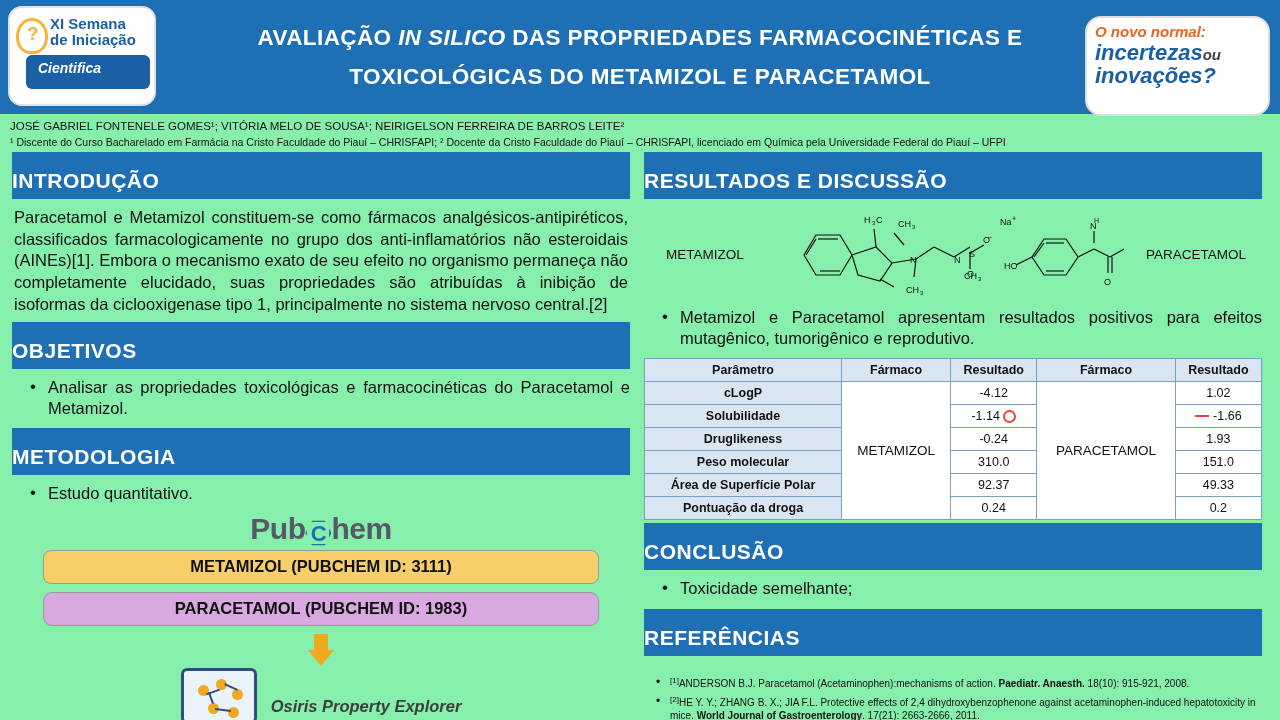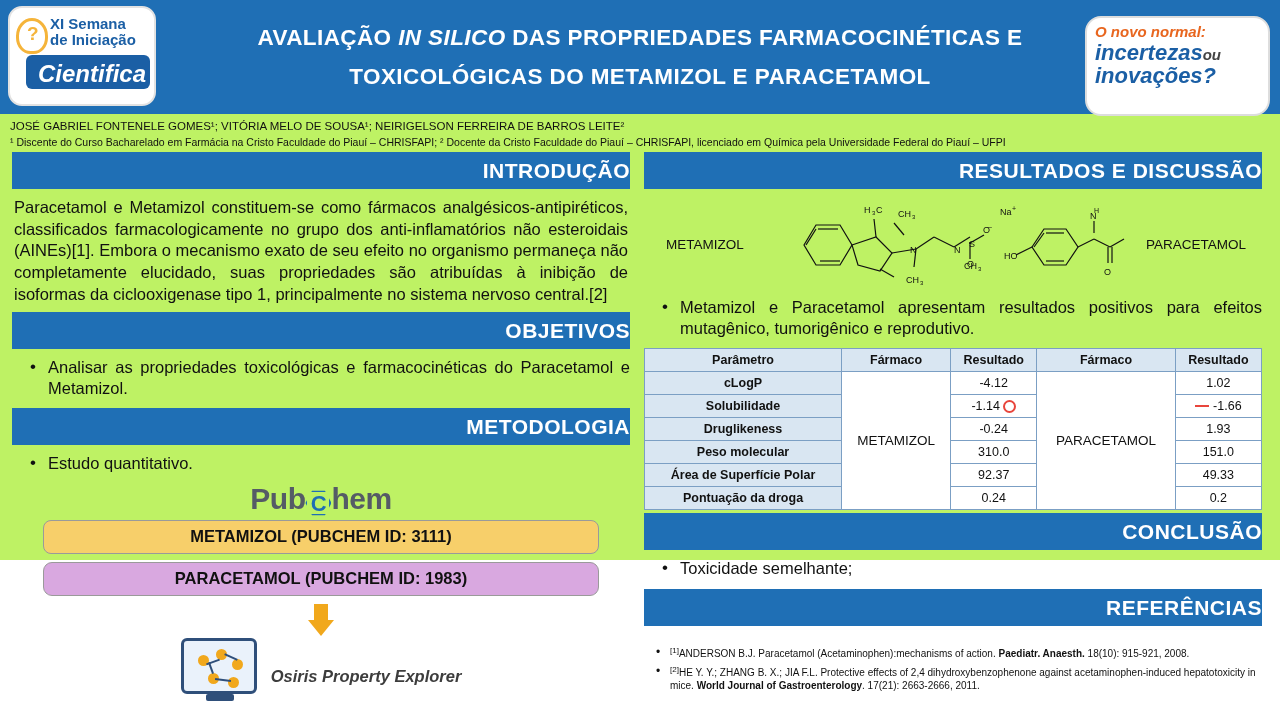--- a/index.html
+++ b/index.html
@@ -3,21 +3,21 @@
 <meta charset="utf-8">
 <style>
   * { box-sizing: border-box; }
   html, body {
     margin: 0; padding: 0;
     width: 1280px; height: 720px;
     background: #ffffff;
     font-family: "Liberation Sans", sans-serif;
     overflow: hidden;
   }
-  .poster { position: relative; width: 1280px; height: 560px; background: #bef264; }
+  .poster { position: relative; width: 1280px; height: 720px; background: #86efac; }
 
   
   .header {
     position: relative;
     height: 114px;
     background: #1f6fb5;
     display: flex;
     align-items: center;
     justify-content: center;
   }
@@ -42,21 +42,21 @@
     overflow: hidden;
   }
   .logo-left-inner { position: relative; width: 100%; height: 100%; }
   .ll-l1 {
     position: absolute; left: 40px; top: 8px;
     color: #1b5fa5; font-weight: bold; font-size: 15px; line-height: 1.05;
     text-align: left;
   }
   .ll-l2 {
     position: absolute; left: 28px; top: 52px;
-    color: #ffffff; font-style: italic; font-weight: bold; font-size: 24px;
+    color: #ffffff; font-style: italic; font-weight: bold; font-size: 14px;
   }
   .ll-band {
     position: absolute; left: 16px; top: 47px; width: 124px; height: 34px;
     background: #1b5fa5; border-radius: 6px;
   }
   .ll-bulb {
     position: absolute; left: 6px; top: 10px; width: 32px; height: 36px;
     border: 3px solid #f5b43a; border-radius: 50% 50% 45% 45%;
     background: #fff;
   }
@@ -91,25 +91,25 @@
   .authors .aff { font-size: 10.5px; }
 
   
   .cols { display: flex; gap: 14px; padding: 0 12px; }
   .col-left { width: 618px; }
   .col-right { width: 618px; }
 
   .section-bar {
     background: #1f6fb5;
     color: #ffffff;
-    text-align: right;
+    text-align: left;
     font-size: 21px;
     font-weight: bold;
     letter-spacing: 0.5px;
-    padding: 7px 0 6px;
+    padding: 17px 0 6px;
     margin-bottom: 8px;
   }
   .body-text {
     font-size: 16.5px;
     color: #111;
     text-align: justify;
     line-height: 1.32;
     padding: 0 2px 6px;
   }
 

